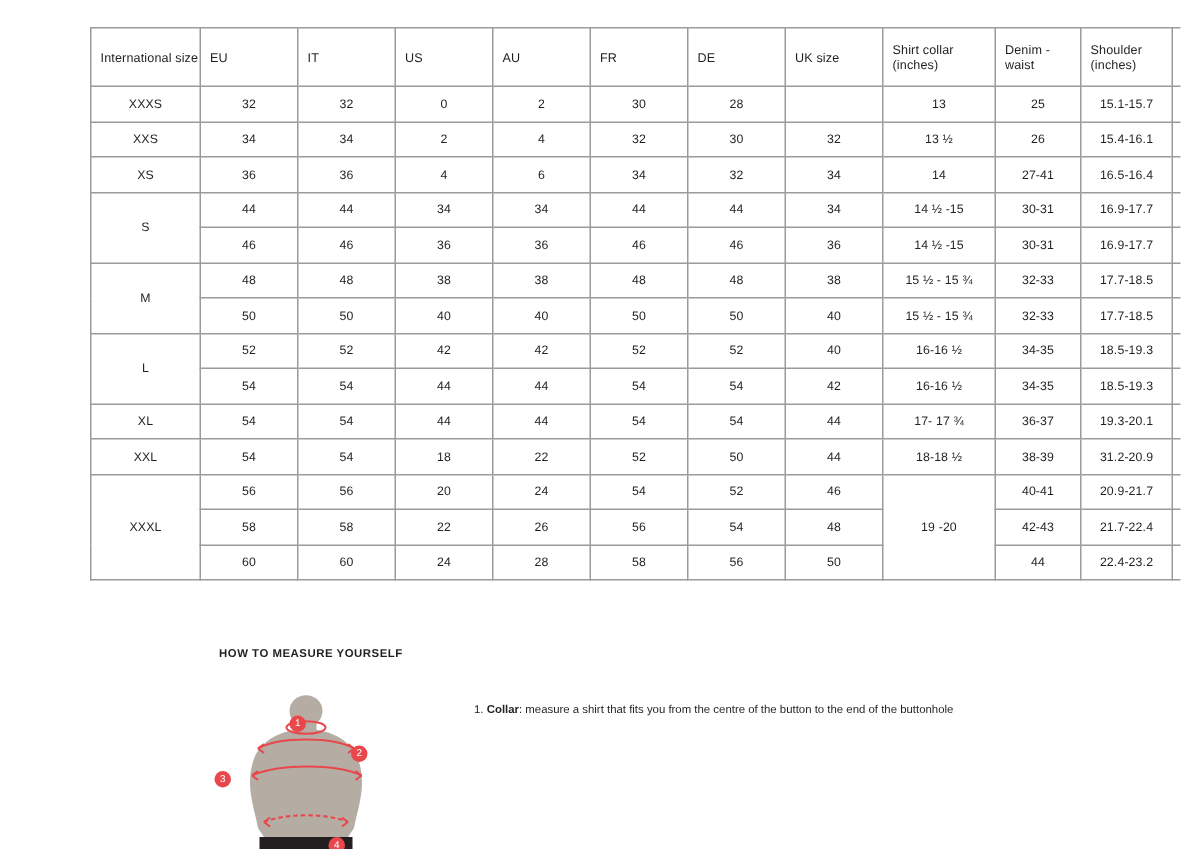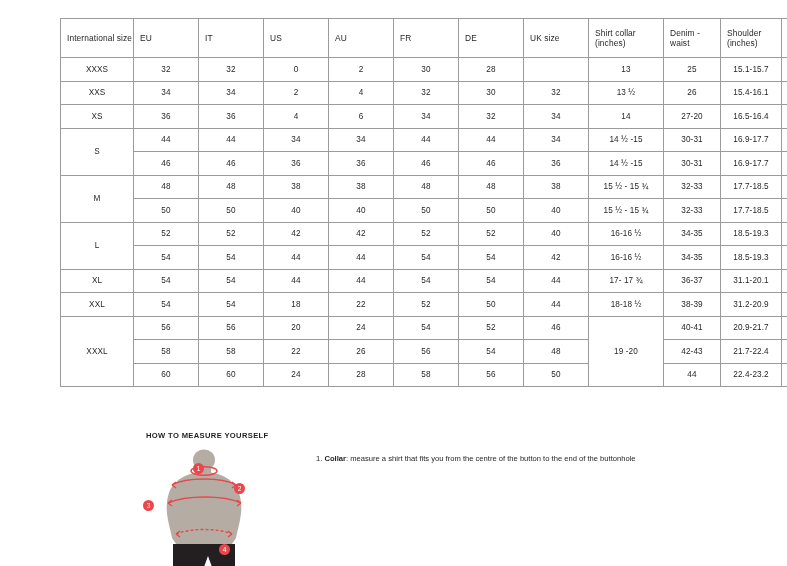--- a/index.html
+++ b/index.html
@@ -73,20 +73,21 @@
     position: absolute;
     left: 146px;
     top: 431px;
     width: 600px;
   }
   .measure-title {
     font-size: 7.6px;
     font-weight: bold;
     letter-spacing: 0.35px;
     color: #231f20;
+    margin-bottom: 14px;
   }
   .measure-body {
     position: relative;
   }
   .measure-list {
     position: absolute;
     left: 170px;
     top: 14px;
     width: 430px;
   }
@@ -185,21 +186,21 @@
         <tr>
           <td class="col-intl">XS</td>
           <td class="col-eu">36</td>
           <td class="col-it">36</td>
           <td class="col-us">4</td>
           <td class="col-au">6</td>
           <td class="col-fr">34</td>
           <td class="col-de">32</td>
           <td class="col-uk">34</td>
           <td class="col-collar">14</td>
-          <td class="col-denim">27-20</td>
+          <td class="col-denim">27-41</td>
           <td class="col-shoulder">16.5-16.4</td>
           <td class="col-bust">18.1-18.9</td>
         </tr>
 
         <tr>
           <td class="col-intl" rowspan="2">S</td>
           <td class="col-eu">44</td>
           <td class="col-it">44</td>
           <td class="col-us">34</td>
           <td class="col-au">34</td>
@@ -285,21 +286,21 @@
           <td class="col-intl">XL</td>
           <td class="col-eu">54</td>
           <td class="col-it">54</td>
           <td class="col-us">44</td>
           <td class="col-au">44</td>
           <td class="col-fr">54</td>
           <td class="col-de">54</td>
           <td class="col-uk">44</td>
           <td class="col-collar">17- 17 ¾</td>
           <td class="col-denim">36-37</td>
-          <td class="col-shoulder">31.1-20.1</td>
+          <td class="col-shoulder">19.3-20.1</td>
           <td class="col-bust">21.3-22</td>
         </tr>
 
         <tr>
           <td class="col-intl">XXL</td>
           <td class="col-eu">54</td>
           <td class="col-it">54</td>
           <td class="col-us">18</td>
           <td class="col-au">22</td>
           <td class="col-fr">52</td>

